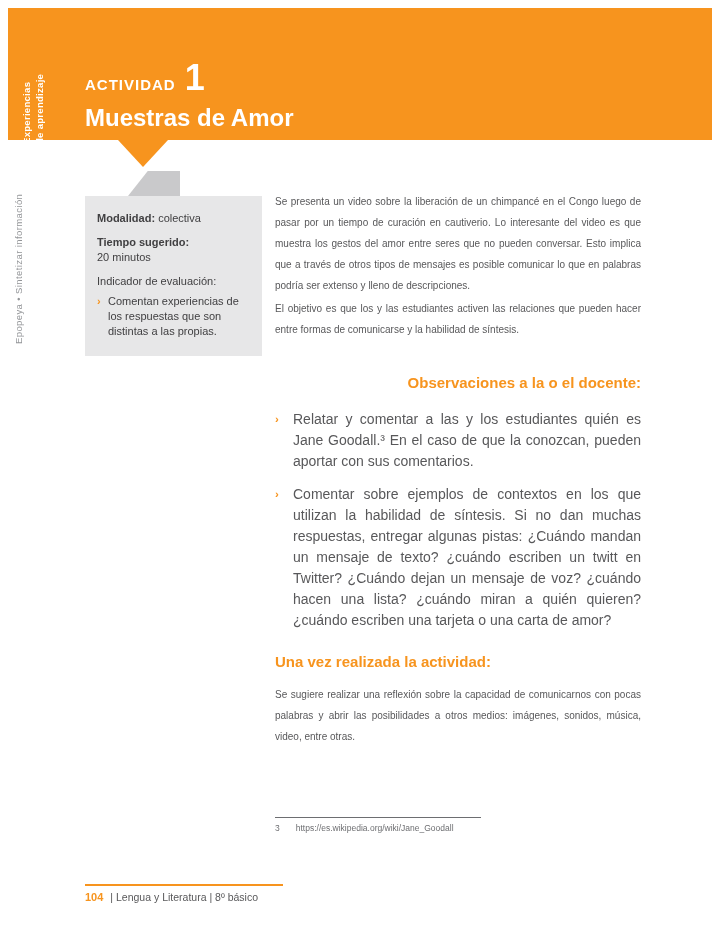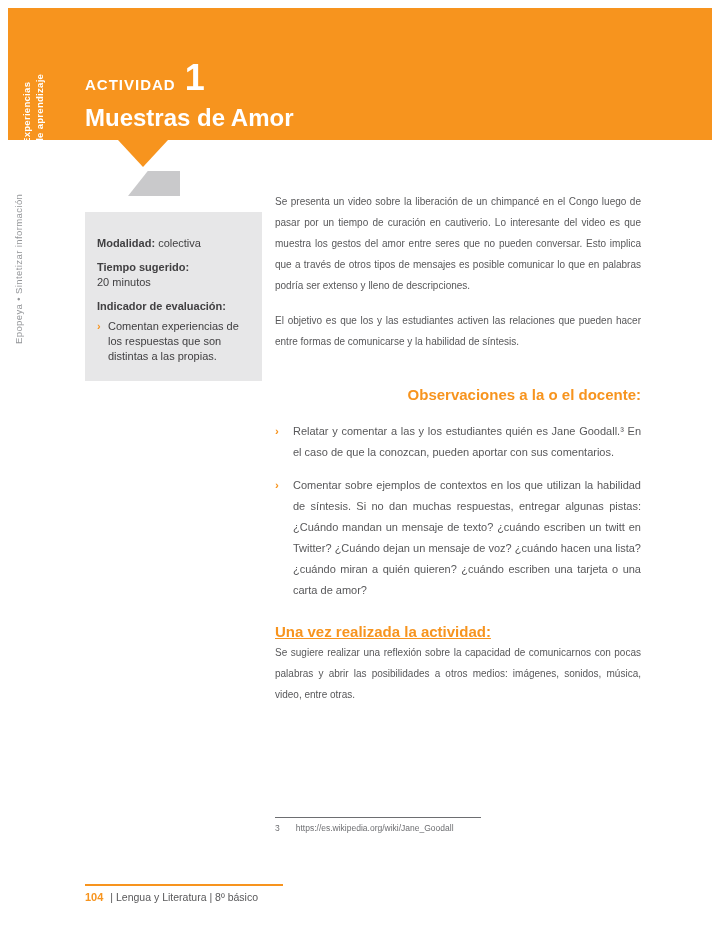--- a/index.html
+++ b/index.html
@@ -28,40 +28,40 @@
 
   
   .vlabel {
     position:absolute; left:13px; top:148px; height:196px;
     writing-mode:vertical-rl; transform:rotate(180deg);
     color:#939598; font-size:9.5px; letter-spacing:0.4px; white-space:nowrap;
   }
 
   
   .infobox { position:absolute; left:85px; top:196px; width:177px; background:#e7e7e8;
-             padding:24px 12px 17px 12px; font-size:11px; line-height:15px; color:#414042;margin-top:16px; }
+             padding:15px 12px 17px 12px; font-size:11px; line-height:15px; color:#414042; }
   .infobox .row { margin-bottom:9px; }
   .infobox .lbl { font-weight:bold; }
-  .infobox .indic-lbl { font-weight:bold; margin-bottom:5px; }
+  .infobox .indic-lbl { font-weight:normal; margin-bottom:5px; }
   .infobox .bullet { display:flex; }
   .infobox .bullet .mark { color:#F7941E; font-weight:bold; width:11px; flex:0 0 11px; }
 
   
   .content { position:absolute; left:275px; top:172px; width:366px; }
   .h-orange { color:#F7941E; font-size:15px; font-weight:bold; }
   .body-p { font-size:10px; line-height:21px; text-align:justify; color:#58585a; }
   .mt-p1 { margin-top:19px; }
-  .mt-p2 { margin-top:14px; }
+  .mt-p2 { margin-top:2px; }
   .mt-obs { margin-top:34px;text-align:right; }
   .obs-list { margin-top:18px; list-style:none; }
   .obs-item { display:flex; margin-bottom:12px; }
   .obs-item .mark { color:#F7941E; font-weight:bold; flex:0 0 18px; font-size:11.5px; line-height:21px; }
-  .obs-item .txt { flex:1; font-size:11px; line-height:21px; text-align:justify; color:#58585a; }
-  .mt-act { margin-top:22px;text-decoration:underline; }
-  .mt-actp { margin-top:2px; }
+  .obs-item .txt { flex:1; font-size:14px; line-height:21px; text-align:justify; color:#58585a; }
+  .mt-act { margin-top:22px; }
+  .mt-actp { margin-top:14px; }
 
   
   .footnote-rule { position:absolute; left:275px; top:817px; width:206px; height:1px; background:#6d6e71; }
   .footnote { position:absolute; left:275px; top:823px; width:366px; font-size:8.5px; color:#6d6e71;
               display:flex; gap:16px; }
 
   
   .footer-rule { position:absolute; left:85px; top:884px; width:198px; height:2px; background:#F7941E; }
   .footer { position:absolute; left:85px; top:891px; font-size:10.5px; color:#58585a; display:flex; align-items:baseline; }
   .footer .pgnum { color:#F7941E; font-weight:bold; margin-right:7px; font-size:11px;text-align:center; }

